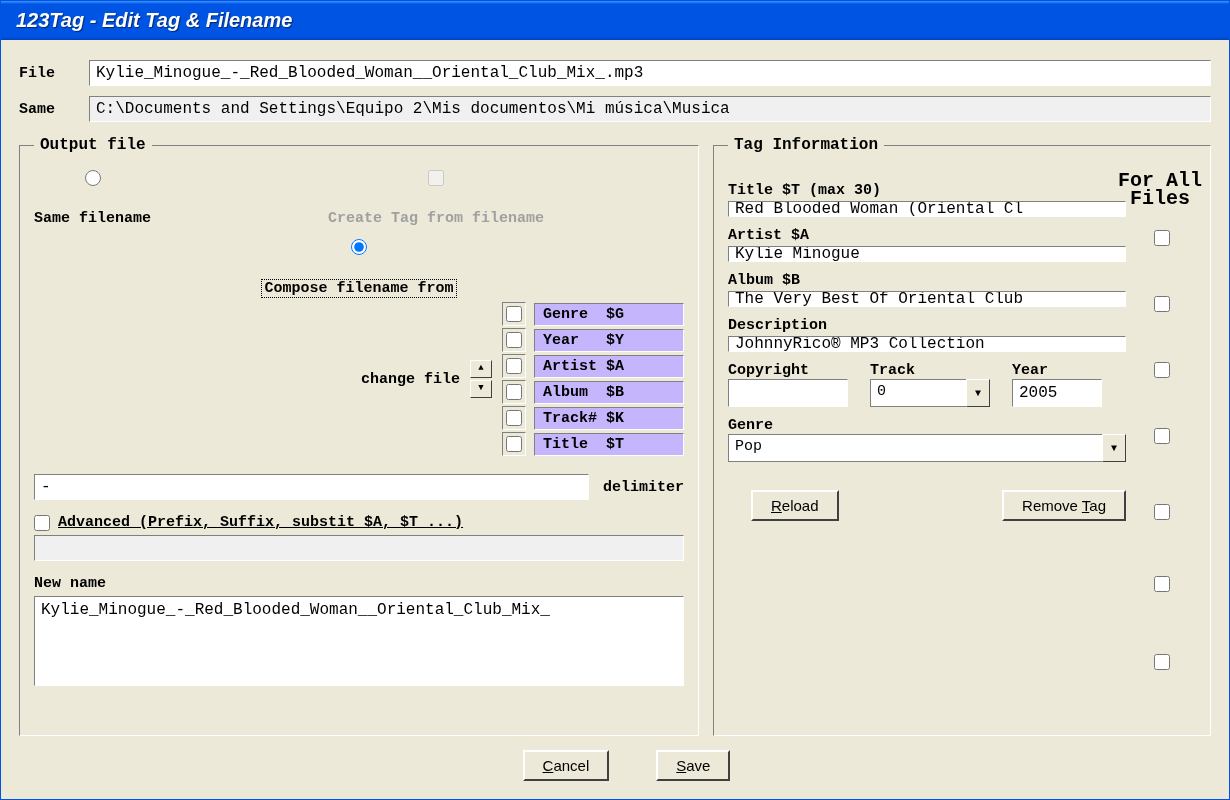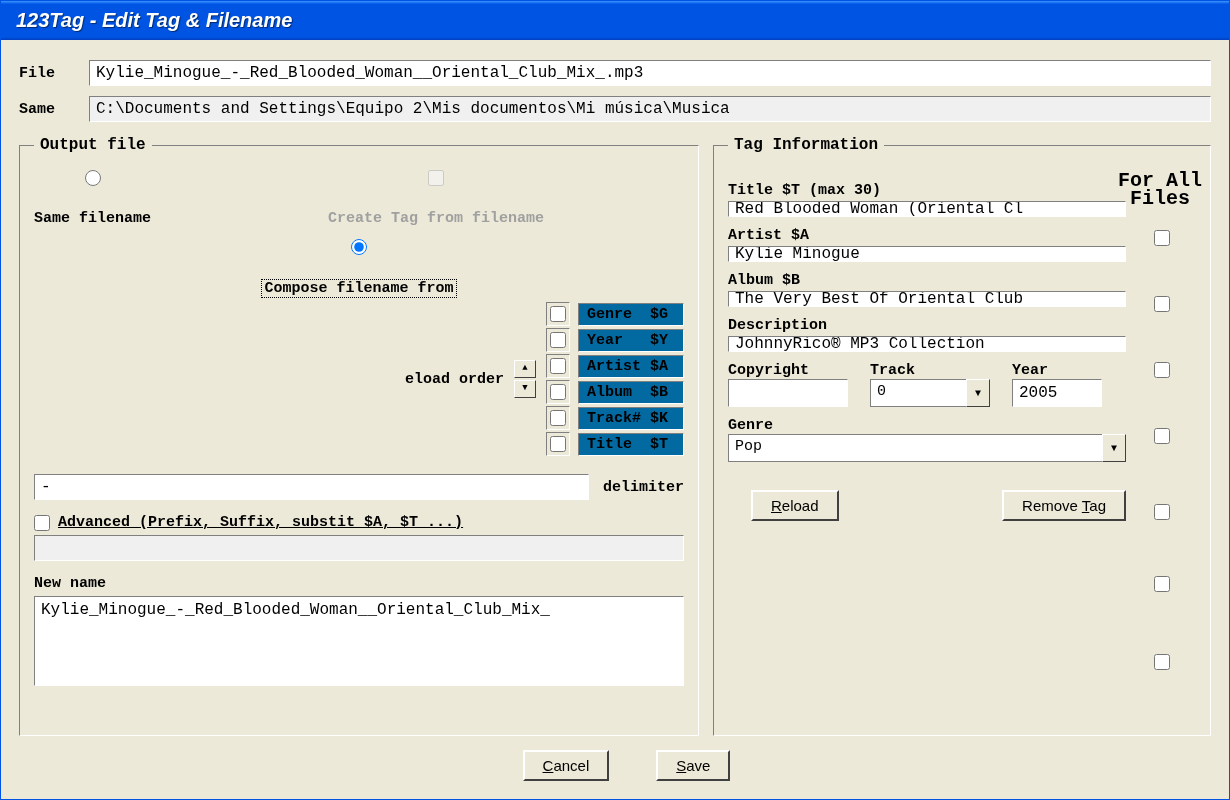--- a/index.html
+++ b/index.html
@@ -138,23 +138,23 @@
   display:flex;
   align-items:center;
   justify-content:center;
   background:#ece9d8;
 }
 .compose-item .flabel {
   border: 1px solid #808080;
   border-right-color:#fff;
   border-bottom-color:#fff;
   padding: 2px 8px;
-  background:#0369a1;
-  font-weight: bold;
-  width: 106px;
+  background:#c4b5fd;
+  font-weight: bold;
+  width: 150px;
 }
 .delimiter-row {
   display:flex;
   align-items:center;
   gap: 14px;
   margin-top: 18px;
 }
 .delimiter-box {
   width: 48px;
 }
@@ -310,21 +310,21 @@
             <span>Create Tag from filename</span>
           </label>
         </div>
 
         <label class="radio-row" style="margin-top:8px;">
           <input type="radio" name="ofile" checked="" style="">
           <span class="compose-radio-label">Compose filename from</span>
         </label>
 
         <div class="compose-area">
-          <span class="change-order-label">eload order</span>
+          <span class="change-order-label">change file</span>
           <div class="spinner">
             <div class="spin-btn">▲</div>
             <div class="spin-btn">▼</div>
           </div>
           <div class="compose-list">
             <div class="compose-item">
               <span class="cbox-cell">
                   <input type="checkbox" style="">
                 </span>
               <span class="flabel"><span>Genre</span>&nbsp;&nbsp;<span>$G</span></span>

